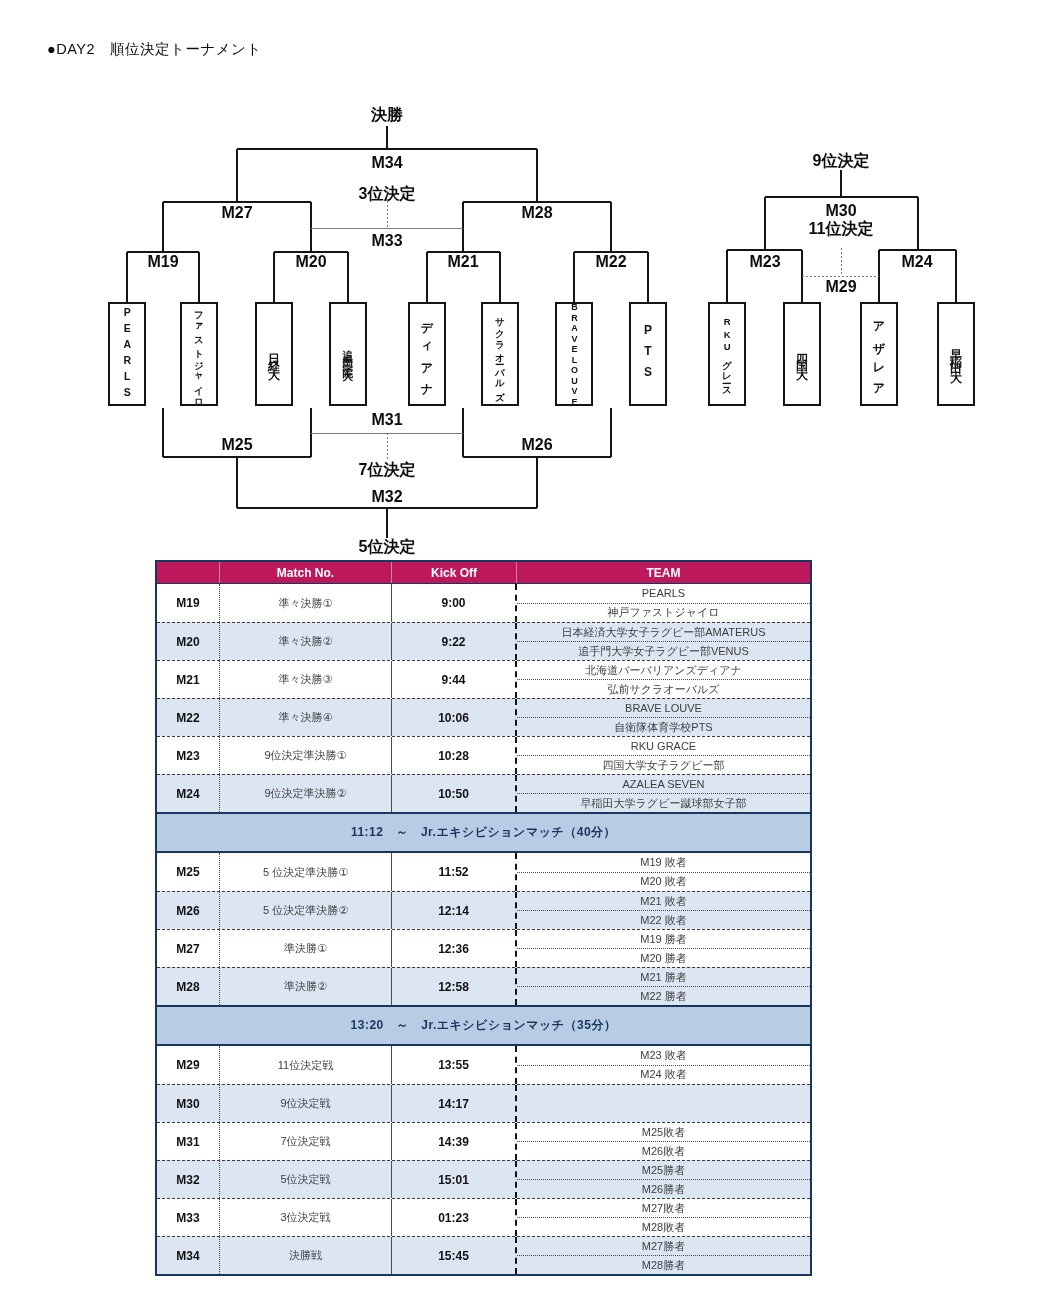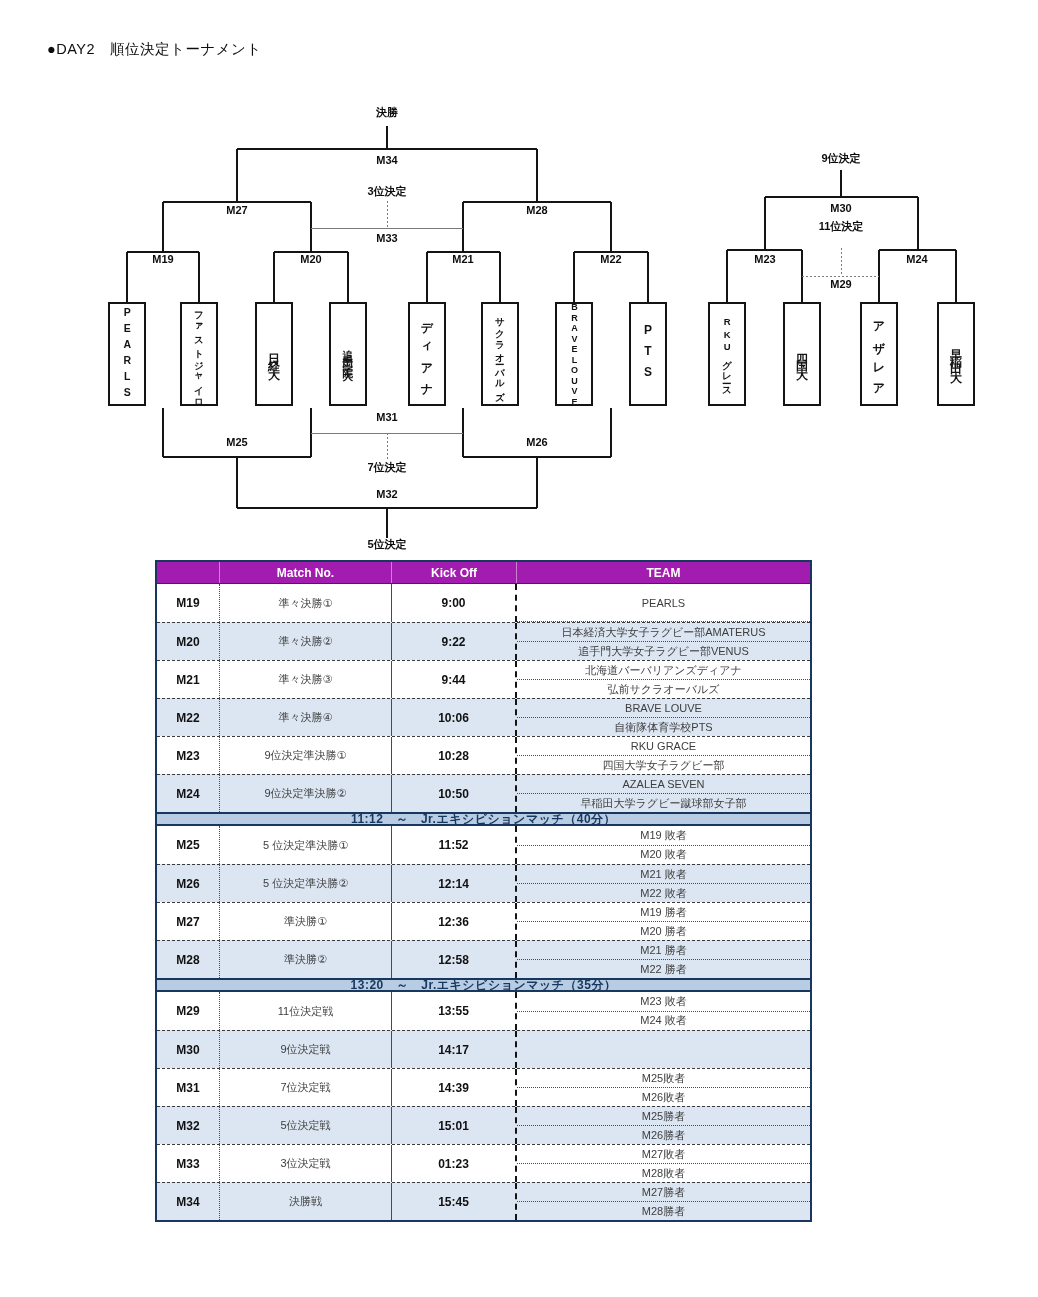--- a/index.html
+++ b/index.html
@@ -8,58 +8,58 @@
     position:relative;width:1038px;height:1297px;background:#fff;
     font-family:"Liberation Sans","DejaVu Sans",sans-serif;color:#111;overflow:hidden;
   }
   .title{position:absolute;left:47px;top:40px;font-size:14.5px;font-weight:normal;color:#0d0d0d;letter-spacing:.5px;}
 
   
   .bracket{position:absolute;left:0;top:0;width:1038px;height:556px;}
   .bracket svg{position:absolute;left:0;top:0;}
   .blabel{
     position:absolute;transform:translateX(-50%);
-    font-size:11px;font-weight:bold;color:#0d0d0d;white-space:nowrap;line-height:1;
+    font-size:16px;font-weight:bold;color:#0d0d0d;white-space:nowrap;line-height:1;
   }
   .tbox{
     position:absolute;top:302px;width:38px;height:104px;
     border:2px solid #141414;background:#fff;
     display:flex;align-items:center;justify-content:center;
     writing-mode:vertical-rl;text-orientation:upright;
     font-weight:600;color:#141414;line-height:1;white-space:nowrap;
   }
   .tbox.s{font-size:12px;letter-spacing:7px;}
   .tbox.m{font-size:10.5px;letter-spacing:4px;}
   .tbox.l{font-size:9.5px;letter-spacing:1.5px;}
   .tbox.xl{font-size:9px;letter-spacing:.5px;}
 
   
   .schedule{
     position:absolute;left:155px;top:560px;width:657px;
     border:2px solid #17375E;background:#fff;font-size:11px;
   }
-  .thead{display:flex;height:22px;background:#a21caf;color:#fff;font-weight:bold;font-size:12px;border-bottom:1px solid #17375E;}
+  .thead{display:flex;height:22px;background:#be185d;color:#fff;font-weight:bold;font-size:12px;border-bottom:1px solid #17375E;}
   .thead>div{display:flex;align-items:center;justify-content:center;}
   .c1{width:63px;flex:none;}
   .c2{width:172px;flex:none;}
   .c3{width:125px;flex:none;}
   .c4{flex:1;}
   .thead .c1,.thead .c2,.thead .c3{border-right:1px solid rgba(255,255,255,.45);}
   .trow{display:flex;height:38px;border-top:1px dashed #3a3a3a;background:#fff;}
   .trow.shade{background:#DCE6F2;}
   .thead + .trow{border-top:none;}
   .banner + .trow{border-top:none;}
   .trow .c1{display:flex;align-items:center;justify-content:center;font-weight:bold;font-size:12px;color:#111;border-right:1px dotted #4a4a4a;}
   .trow .c2{display:flex;align-items:center;justify-content:center;color:#3d3d3d;border-right:1px solid #4a4a4a;}
   .trow .c3{display:flex;align-items:center;justify-content:center;font-weight:bold;font-size:12px;color:#111;border-right:2px dashed #141414;}
   .trow .c4{display:flex;flex-direction:column;}
   .trow .c4>div{flex:1;display:flex;align-items:center;justify-content:center;color:#3d3d3d;}
   .trow .c4 .t1{border-bottom:1px dotted #4a4a4a;}
   .banner{
-    display:flex;align-items:center;justify-content:center;height:14px;
+    display:flex;align-items:center;justify-content:center;height:41px;
     background:#B8CCE4;border-top:2px solid #17375E;border-bottom:2px solid #17375E;
     font-weight:bold;font-size:12px;color:#17375E;letter-spacing:.5px;
   }
 </style>
 </head>
 <body>
 
 <div class="page">
 
   <div class="title">●DAY2　順位決定トーナメント</div>
@@ -170,20 +170,21 @@
       <div class="c3">Kick Off</div>
       <div class="c4">TEAM</div>
     </div>
 
     <div class="trow">
       <div class="c1">M19</div>
       <div class="c2">準々決勝①</div>
       <div class="c3">9:00</div>
       <div class="c4">
         <div class="t1">PEARLS</div>
+        <div class="t2">神戸ファストジャイロ</div>
       </div>
     </div>
     <div class="trow shade">
       <div class="c1">M20</div>
       <div class="c2">準々決勝②</div>
       <div class="c3">9:22</div>
       <div class="c4">
         <div class="t1">日本経済大学女子ラグビー部AMATERUS</div>
         <div class="t2">追手門大学女子ラグビー部VENUS</div>
       </div>

